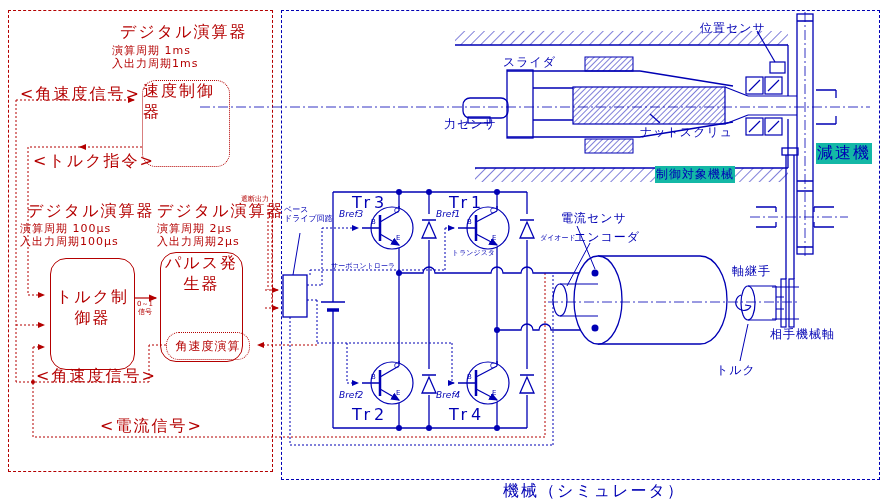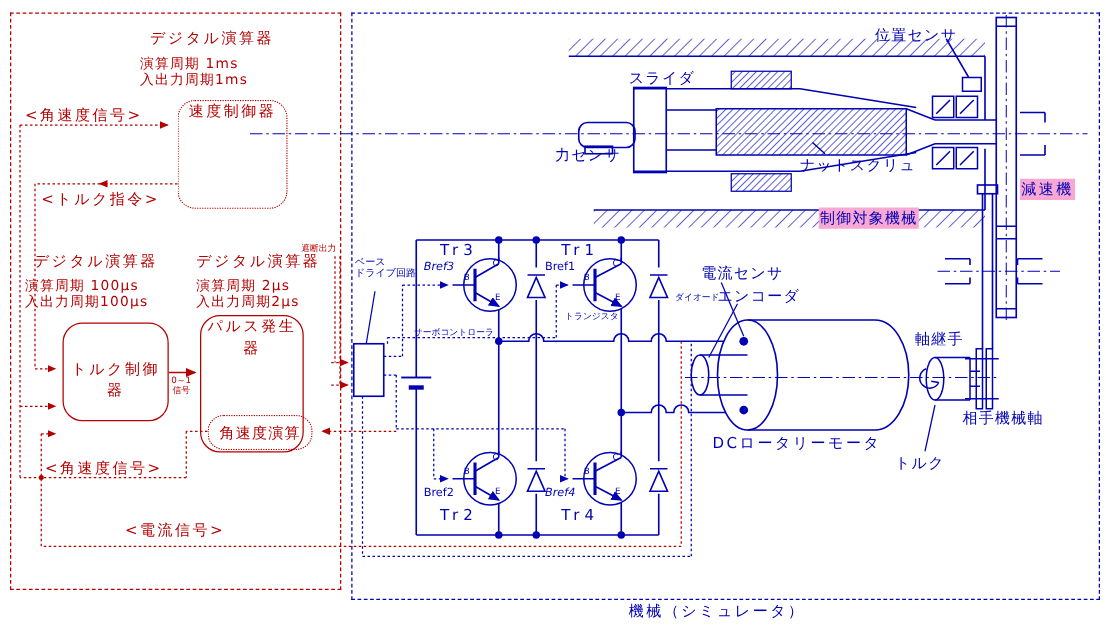--- a/index.html
+++ b/index.html
@@ -5,34 +5,34 @@
   html,body{margin:0;padding:0;background:#fff;}
   .stage{position:relative;width:885px;height:502px;background:#fff;overflow:hidden;
          font-family:"DejaVu Sans",sans-serif;}
   .abs{position:absolute;white-space:nowrap;}
   .red{color:#b40000;}
   .blue{color:#0000b4;}
   .panel-red{position:absolute;left:8px;top:10px;width:263px;height:460px;
              border:1px dashed #b40000;}
   .panel-blue{position:absolute;left:281px;top:10px;width:597px;height:468px;
               border:1px dashed #0000b4;}
-  .f13{font-size:12px;letter-spacing:2px;}
+  .f13{font-size:16px;letter-spacing:2px;}
   .f12{font-size:12px;letter-spacing:1px;}
   .f11{font-size:11px;letter-spacing:1px;}
   .f9{font-size:9px;}
   .f8{font-size:8px;}
   .f7{font-size:7px;}
   .f14{font-size:14px;letter-spacing:1px;}
   .box-dotted{position:absolute;border:1px dotted #b40000;border-radius:14px;
               display:flex;align-items:flex-start;justify-content:center;}
   .box-solid{position:absolute;border:1px solid #b40000;border-radius:16px;
              text-align:center;}
   .oval{position:absolute;border:1px dotted #b40000;border-radius:13px;
         display:flex;align-items:center;justify-content:center;}
-  .wbg{background:#f9a8d4;padding:0 1px;}
+  .wbg{background:#14b8a6;padding:0 1px;}
   svg{position:absolute;left:0;top:0;pointer-events:none;}
 </style>
 </head>
 <body>
 
 <div class="stage">
 
   <div class="panel-red"></div>
   <div class="panel-blue"></div>
 
@@ -260,21 +260,21 @@
   <div class="abs red f13" style="left:27px;top:201px">デジタル演算器</div>
   <div class="abs red f11" style="left:20px;top:221px">演算周期 100μs</div>
   <div class="abs red f11" style="left:20px;top:234px">入出力周期100μs</div>
 
   <div class="abs red f13" style="left:157px;top:201px">デジタル演算器</div>
   <div class="abs red f11" style="left:157px;top:221px">演算周期 2μs</div>
   <div class="abs red f11" style="left:157px;top:234px">入出力周期2μs</div>
 
   <div class="abs red f7" style="left:241px;top:194px">遮断出力</div>
 
-  <div class="box-solid red f13" style="left:50px;top:258px;width:85px;height:79px;padding-top:28px;box-sizing:border-box">
+  <div class="box-solid red f13" style="left:50px;top:258px;width:85px;height:112px;padding-top:28px;box-sizing:border-box">
     <span>トルク制御器</span>
   </div>
 
   <div class="box-solid red f13" style="left:160px;top:252px;width:83px;height:110px;box-sizing:border-box">
     <span>パルス発生器</span>
   </div>
 
   <div class="oval red f12" style="left:166px;top:332px;width:82px;height:26px">
     <span>角速度演算</span>
   </div>
@@ -293,33 +293,32 @@
   <div class="abs blue f12" style="left:640px;top:124px">ナットスクリュ</div>
   <div class="abs blue f12 wbg" style="left:655px;top:166px">制御対象機械</div>
   <div class="abs blue f13 wbg" style="left:816px;top:143px">減速機</div>
 
   <div class="abs blue f13" style="left:352px;top:193px;letter-spacing:4px">Tr3</div>
   <div class="abs blue f13" style="left:449px;top:193px;letter-spacing:4px">Tr1</div>
   <div class="abs blue f13" style="left:352px;top:405px;letter-spacing:4px">Tr2</div>
   <div class="abs blue f13" style="left:449px;top:405px;letter-spacing:4px">Tr4</div>
 
   <div class="abs blue f9" style="left:339px;top:209px;font-style:italic">Bref3</div>
-  <div class="abs blue f9" style="left:436px;top:209px;">Bref1</div>
-  <div class="abs blue f9" style="left:339px;top:390px;">Bref2</div>
+  <div class="abs blue f9" style="left:436px;top:209px;font-style:italic">Bref1</div>
+  <div class="abs blue f9" style="left:339px;top:390px;font-style:italic">Bref2</div>
   <div class="abs blue f9" style="left:436px;top:390px;font-style:italic">Bref4</div>
 
   <div class="abs blue f8" style="left:284px;top:205px;line-height:9px">
     <span>ベース</span><br>
     <span>ドライブ回路</span>
   </div>
   <div class="abs blue f7" style="left:331px;top:261px">サーボコントローラ</div>
   <div class="abs blue f7" style="left:452px;top:248px">トランジスタ</div>
   <div class="abs blue f7" style="left:540px;top:233px">ダイオード</div>
 
   <div class="abs blue f12" style="left:561px;top:210px">電流センサ</div>
   <div class="abs blue f12" style="left:574px;top:229px">エンコーダ</div>
-  <div class="abs blue f12" style="left:570px;top:346px;letter-spacing:2px">DCロータリーモータ</div>
   <div class="abs blue f12" style="left:732px;top:263px">軸継手</div>
   <div class="abs blue f12" style="left:716px;top:362px">トルク</div>
   <div class="abs blue f12" style="left:770px;top:326px">相手機械軸</div>
   <div class="abs blue f13" style="left:503px;top:481px">機械（シミュレータ）</div>
 
 </div>
 
 </body></html>

